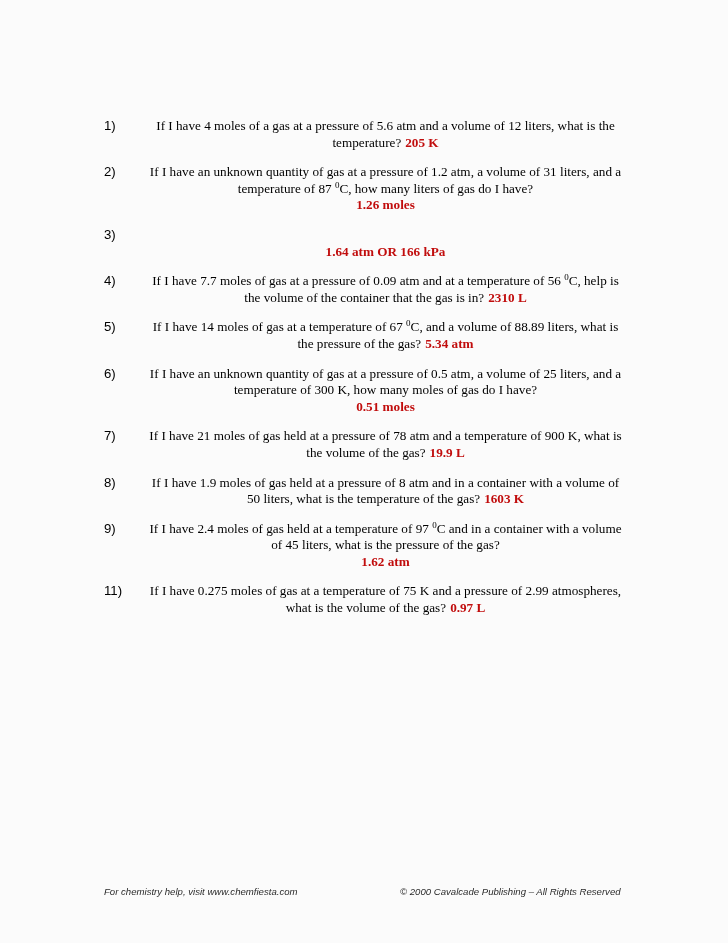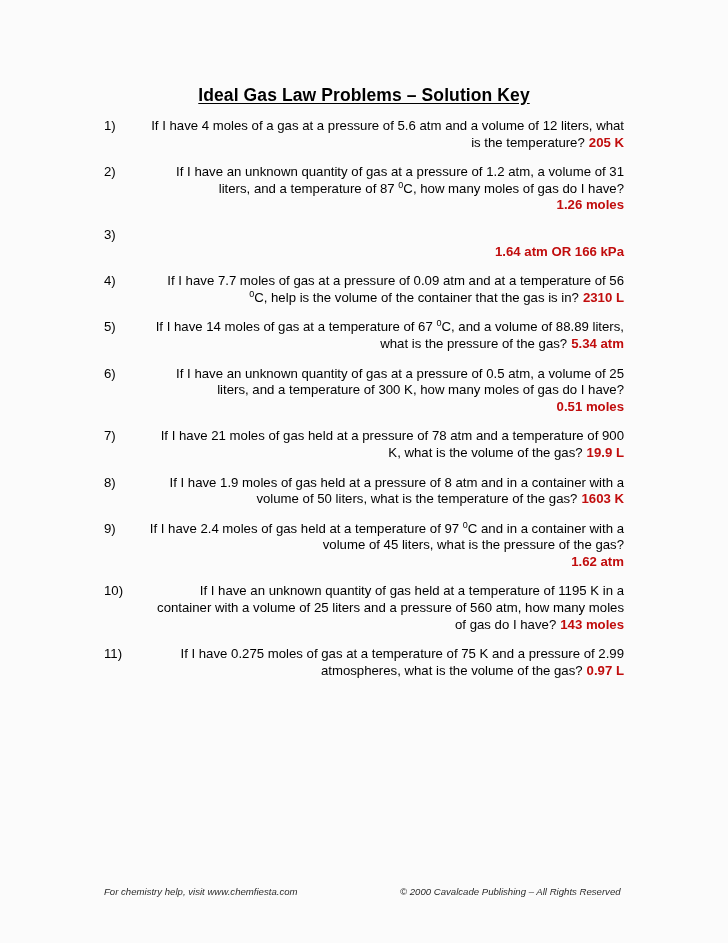--- a/index.html
+++ b/index.html
@@ -52,21 +52,22 @@
   .problem .marker {
     position: absolute;
     left: 0;
     top: 0;
     width: 40px;
     text-align: left;
     font-size: 13.2px;
   }
   .problem .body {
     display: block;
-    text-align: right;
+    text-align: center;
+    font-family: Liberation Serif, serif;
   }
   .answer {
     color: #c10d0d;
     font-weight: bold;
     white-space: nowrap;
   }
   .answer-inline { margin-left: 4px; }
   .sup {
     font-size: 9px;
     vertical-align: 5px;
@@ -95,32 +96,29 @@
     left: 400px;
     top: 0;
     white-space: nowrap;
   }
 </style>
 </head>
 <body>
 
 <div class="page">
 
-  <div class="doc-title">
-    <span class="u">Ideal Gas Law Problems – Solution Key</span>
-  </div>
 
   <div class="problem-list">
       <div class="problem">
         <span class="marker">1)</span>
         <span class="body"><span>If I have 4 moles of a gas at a pressure of 5.6 atm and a volume of 12 liters, what is the temperature?</span><span class="answer answer-inline">205 K</span></span>
       </div>
       <div class="problem">
         <span class="marker">2)</span>
-        <span class="body"><span>If I have an unknown quantity of gas at a pressure of 1.2 atm, a volume of 31 liters, and a temperature of 87 </span><span class="sup">0</span><span>C, how many moles of gas do I have?</span><br><span class="answer">1.26 moles</span></span>
+        <span class="body"><span>If I have an unknown quantity of gas at a pressure of 1.2 atm, a volume of 31 liters, and a temperature of 87 </span><span class="sup">0</span><span>C, how many liters of gas do I have?</span><br><span class="answer">1.26 moles</span></span>
       </div>
       <div class="problem">
         <span class="marker">3)</span>
         <span class="body"><br><span class="answer">1.64 atm OR 166 kPa</span></span>
       </div>
       <div class="problem">
         <span class="marker">4)</span>
         <span class="body"><span>If I have 7.7 moles of gas at a pressure of 0.09 atm and at a temperature of 56 </span><span class="sup">0</span><span>C, help is the volume of the container that the gas is in?</span><span class="answer answer-inline">2310 L</span></span>
       </div>
       <div class="problem">
@@ -137,24 +135,20 @@
       </div>
       <div class="problem">
         <span class="marker">8)</span>
         <span class="body"><span>If I have 1.9 moles of gas held at a pressure of 8 atm and in a container with a volume of 50 liters, what is the temperature of the gas?</span><span class="answer answer-inline">1603 K</span></span>
       </div>
       <div class="problem">
         <span class="marker">9)</span>
         <span class="body"><span>If I have 2.4 moles of gas held at a temperature of 97 </span><span class="sup">0</span><span>C and in a container with a volume of 45 liters, what is the pressure of the gas?</span><br><span class="answer">1.62 atm</span></span>
       </div>
       <div class="problem">
-        <span class="marker">10)</span>
-        <span class="body"><span>If I have an unknown quantity of gas held at a temperature of 1195 K in a container with a volume of 25 liters and a pressure of 560 atm, how many moles of gas do I have?</span><span class="answer answer-inline">143 moles</span></span>
-      </div>
-      <div class="problem">
         <span class="marker">11)</span>
         <span class="body"><span>If I have 0.275 moles of gas at a temperature of 75 K and a pressure of 2.99 atmospheres, what is the volume of the gas?</span><span class="answer answer-inline">0.97 L</span></span>
       </div>
     </div>
 
   <div class="footer">
     <div class="left">For chemistry help, visit www.chemfiesta.com</div>
     <div class="right">© 2000 Cavalcade Publishing – All Rights Reserved</div>
   </div>
 

